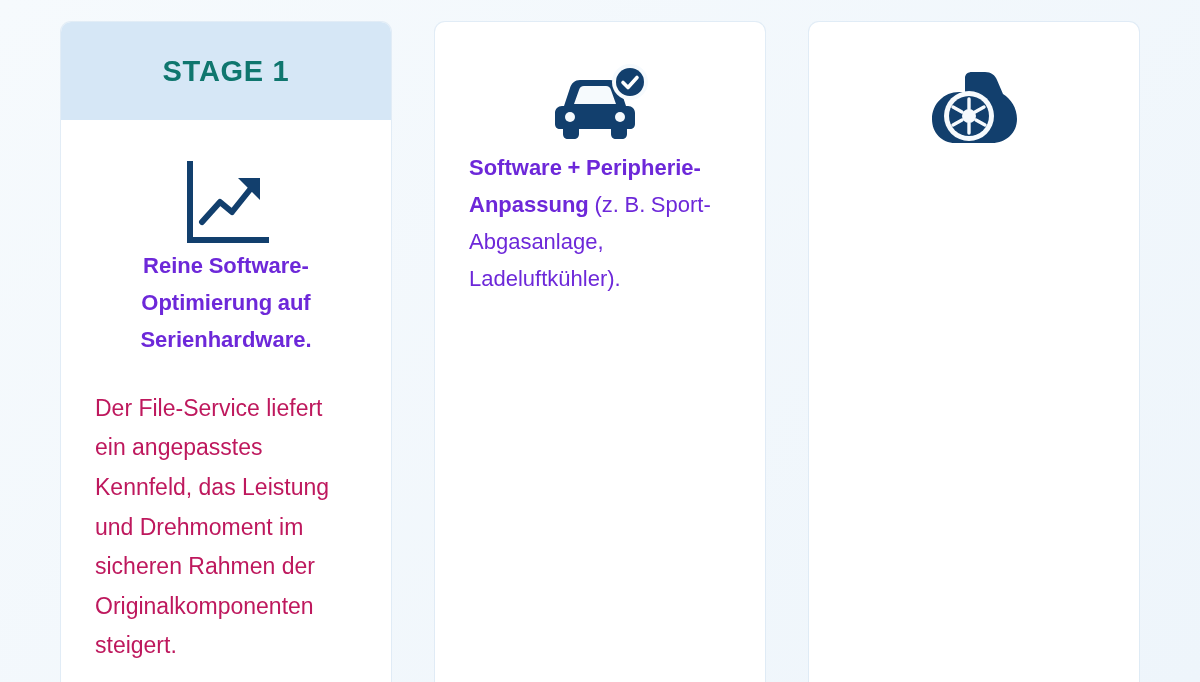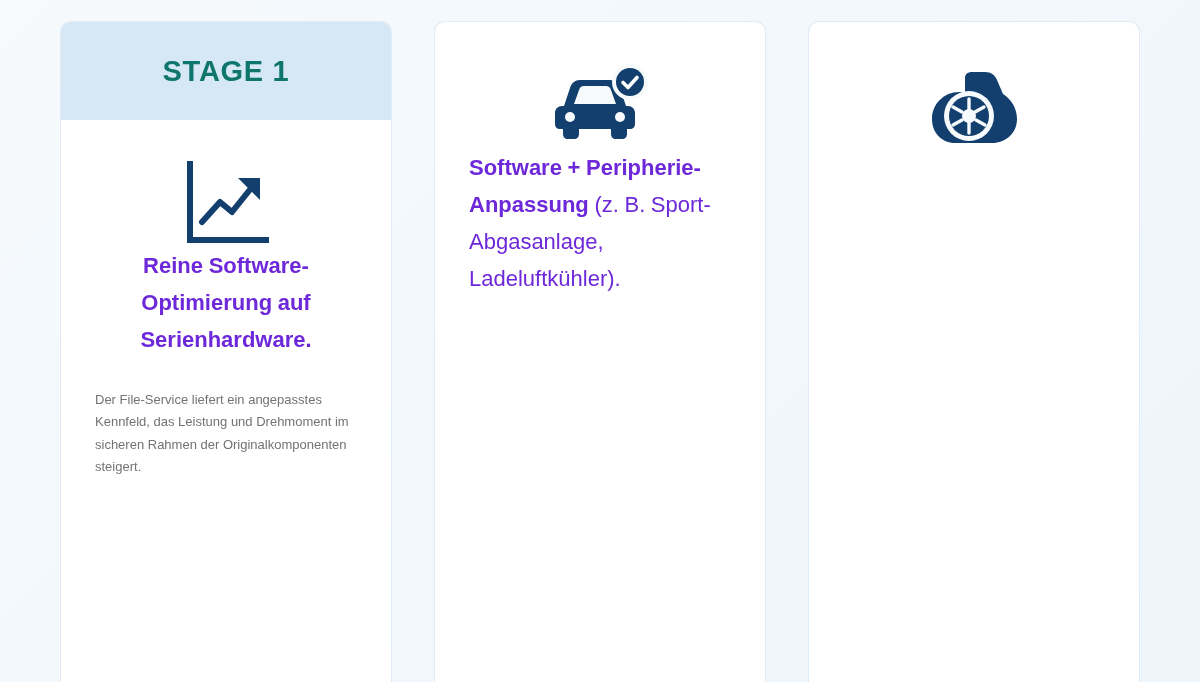--- a/index.html
+++ b/index.html
@@ -72,22 +72,22 @@
     color: #6d28d9;
     font-size: 22px;
     font-weight: bold;
     line-height: 1.68;
     word-spacing: -0.5px;
   }
   .headline .reg {
     font-weight: normal;
   }
   .paragraph {
-    color: #737373;
-    font-size: 13px;
+    color: #be185d;
+    font-size: 23px;
     font-weight: normal;
     line-height: 1.72;
     margin-top: 30px;
     text-align: center;
   }
   .card-2 .headline,
   .card-2 .paragraph,
   .card-1 .paragraph {
     text-align: left;
   }

